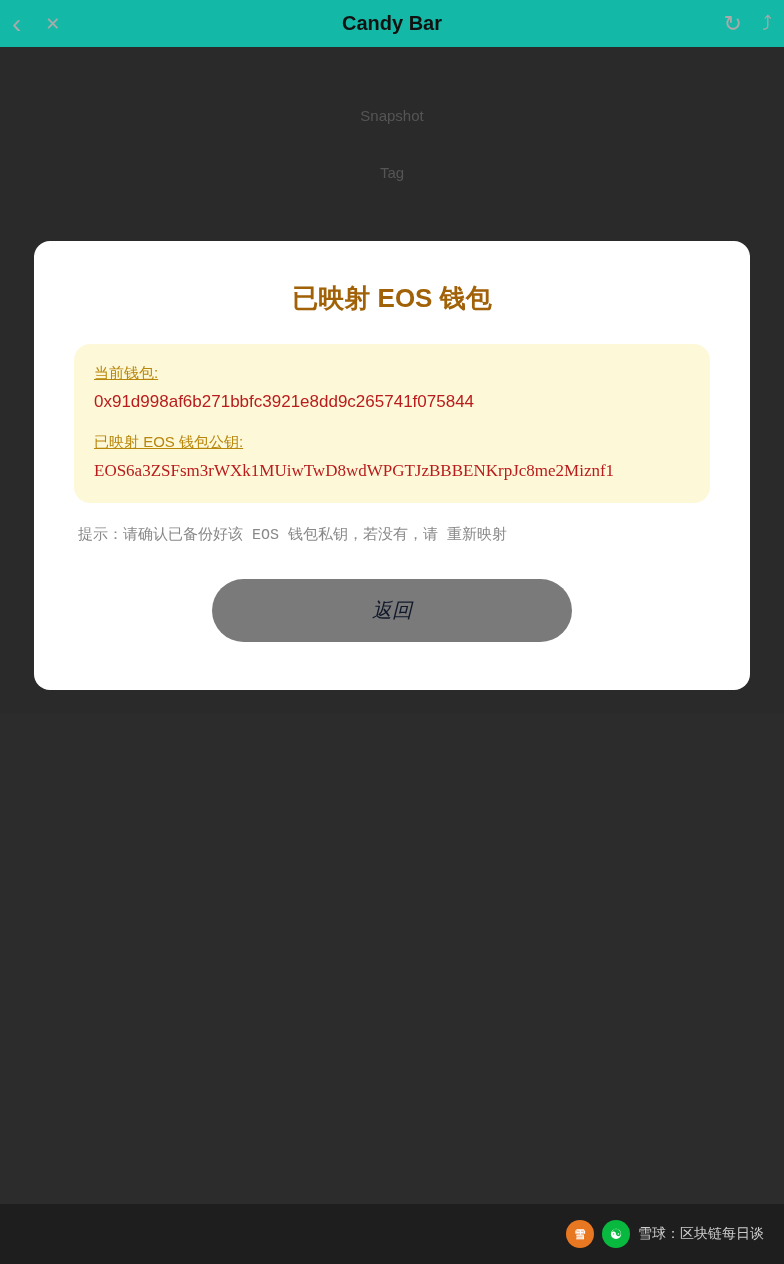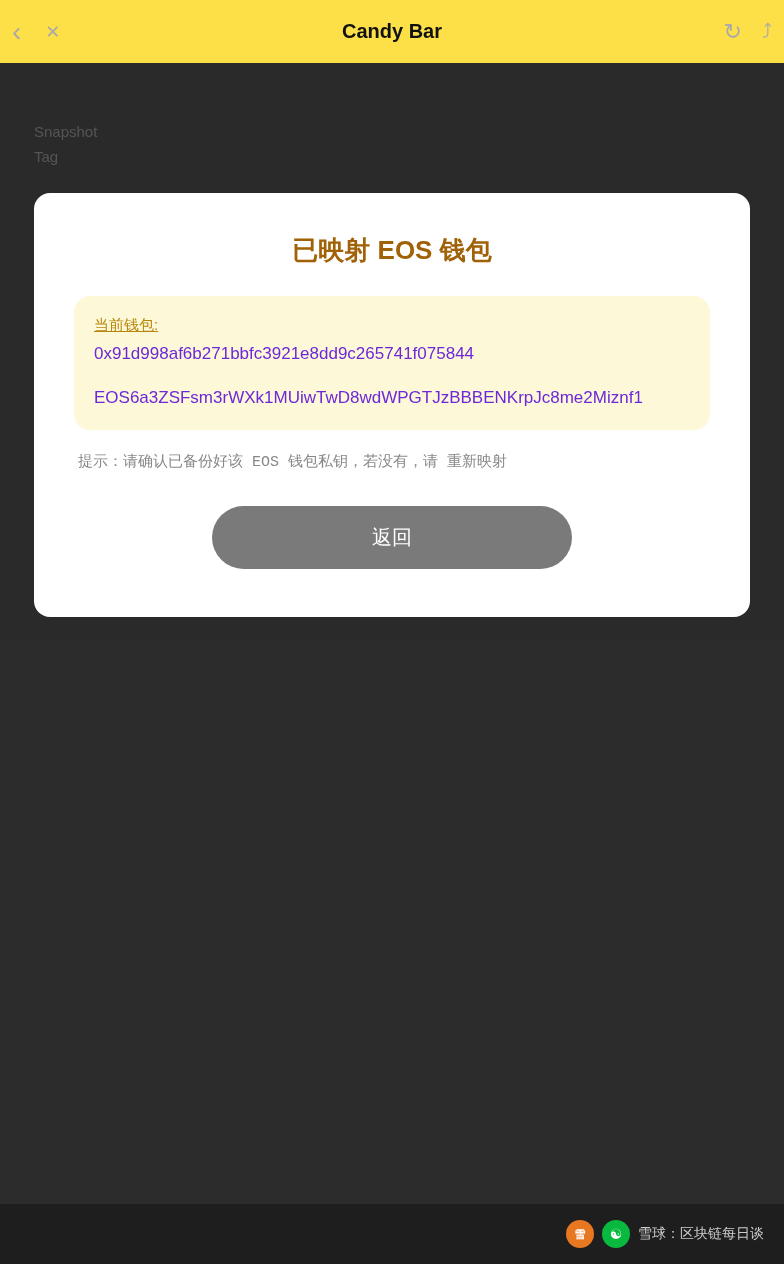--- a/index.html
+++ b/index.html
@@ -9,22 +9,22 @@
       height: 1264px;
       background: #2c2c2c;
       font-family: -apple-system, "PingFang SC", "Helvetica Neue", Arial, sans-serif;
       overflow: hidden;
       position: relative;
     }
 
     
     .nav-bar {
       width: 100%;
-      height: 63px;
-      background: #fde047;
+      height: 47px;
+      background: #14b8a6;
       display: flex;
       align-items: center;
       justify-content: space-between;
       padding: 0 12px;
       position: relative;
     }
 
     .nav-left {
       display: flex;
       align-items: center;
@@ -46,21 +46,22 @@
       gap: 20px;
     }
 
     
     .bg-area {
       width: 100%;
       background: #2a2a2a;
       padding: 60px 34px 24px;
       display: flex;
       flex-direction: column;
-      align-items: flex-start;
+      align-items: center;
+      gap: 32px;
     }
 
     
     .bg-hint {
       color: #555;
       font-size: 15px;
       margin-bottom: 8px;
       text-align: center;
     }
 
@@ -93,28 +94,29 @@
     .info-label {
       font-size: 15px;
       color: #b8860b;
       font-weight: 500;
       margin-bottom: 6px;
       text-decoration: underline;
     }
 
     .info-value {
       font-size: 17px;
-      color: #6d28d9;
+      color: #b91c1c;
       word-break: break-all;
       line-height: 1.5;
       margin-bottom: 18px;
     }
 
     .info-value:last-child {
       margin-bottom: 0;
+      font-family: Liberation Serif, serif;
     }
 
     .info-label-2 {
       font-size: 15px;
       color: #b8860b;
       font-weight: 500;
       margin-bottom: 6px;
       text-decoration: underline;
     }
 
@@ -128,28 +130,29 @@
       font-family: Liberation Mono, monospace;
     }
 
     
     .back-button {
       display: block;
       width: 100%;
       max-width: 360px;
       margin: 12px auto;
       background: #7a7a7a;
-      color: #ffffff;
+      color: #0f172a;
       font-size: 20px;
       font-weight: 500;
       border: none;
       border-radius: 50px;
       padding: 18px 0;
       text-align: center;
       cursor: pointer;
+      font-style: italic;
     }
 
     
     .bottom-bar {
       position: absolute;
       bottom: 0;
       left: 0;
       width: 100%;
       height: 60px;
       background: #1e1e1e;
@@ -236,20 +239,21 @@
   <div class="bg-hint">Snapshot</div>
   <div class="bg-hint">Tag</div>
 
   <div class="card">
     <div class="card-title">已映射 EOS 钱包</div>
 
     <div class="info-box">
       <div class="info-label">当前钱包:</div>
       <div class="info-value">0x91d998af6b271bbfc3921e8dd9c265741f075844</div>
 
+      <div class="info-label-2">已映射 EOS 钱包公钥:</div>
       <div class="info-value">EOS6a3ZSFsm3rWXk1MUiwTwD8wdWPGTJzBBBENKrpJc8me2Miznf1</div>
     </div>
 
     <div class="hint-text">提示：请确认已备份好该 EOS 钱包私钥，若没有，请 重新映射</div>
 
     <button class="back-button">返回</button>
   </div>
 </div>
 
 <div class="bottom-bar">

